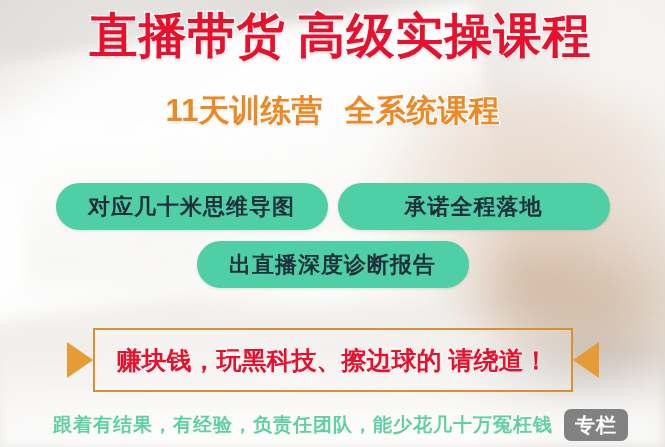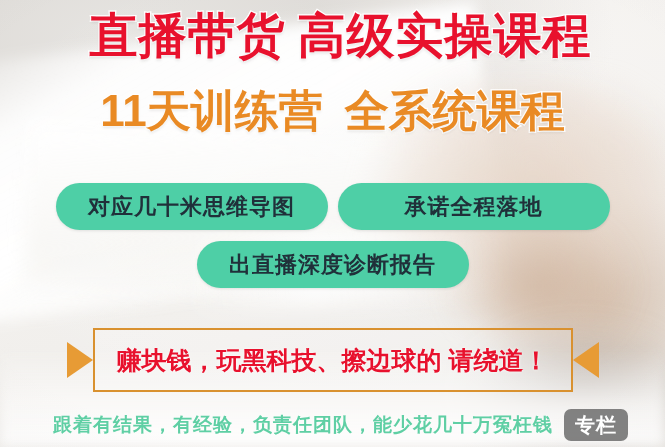--- a/index.html
+++ b/index.html
@@ -140,21 +140,21 @@
   }
   .headline-main .gap { display: inline-block; width: 12px; }
 
   
   .headline-sub {
     position: absolute;
     top: 85px;
     left: 0;
     width: 100%;
     text-align: center;
-    font-size: 44px;
+    font-size: 31px;
     line-height: 52px;
     font-weight: bold;
     letter-spacing: 0px;
     color: #E98A24;
     white-space: nowrap;
     -webkit-text-stroke: 2.5px #ffffff;
     paint-order: stroke fill;
     text-shadow:
       0 0 2px rgba(255,255,255,0.95),
       0 2px 3px rgba(0,0,0,0.08);

